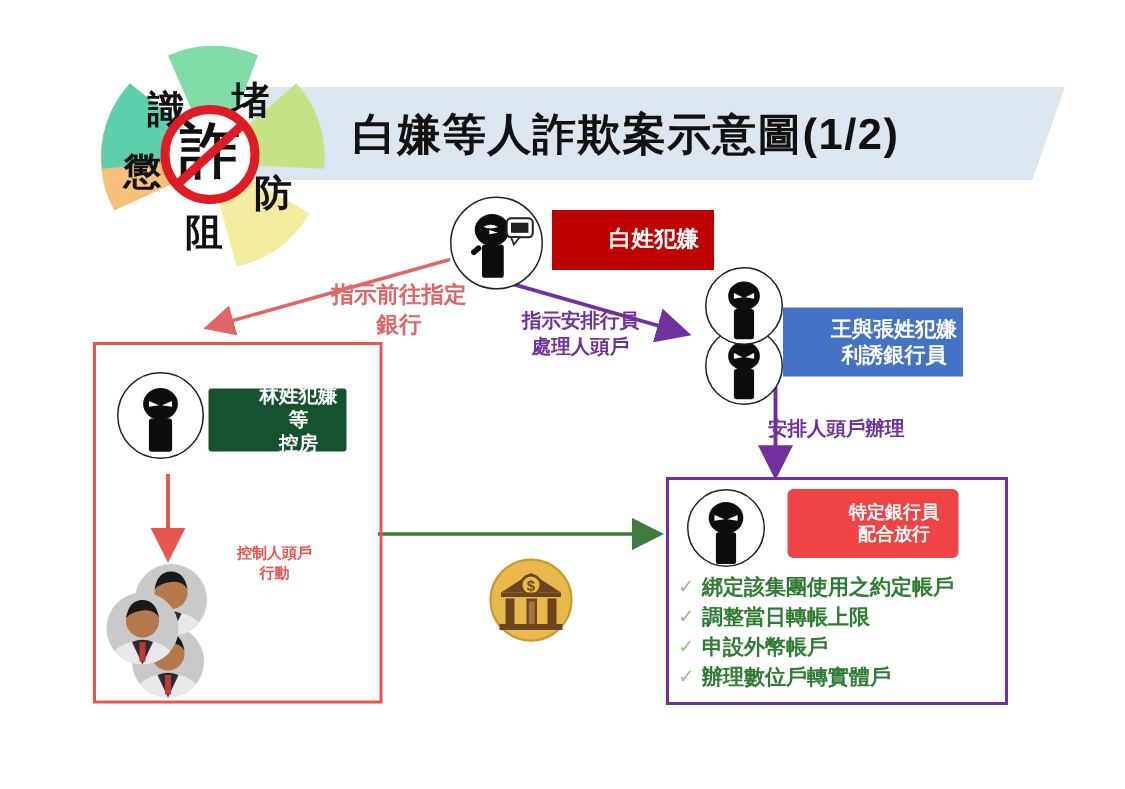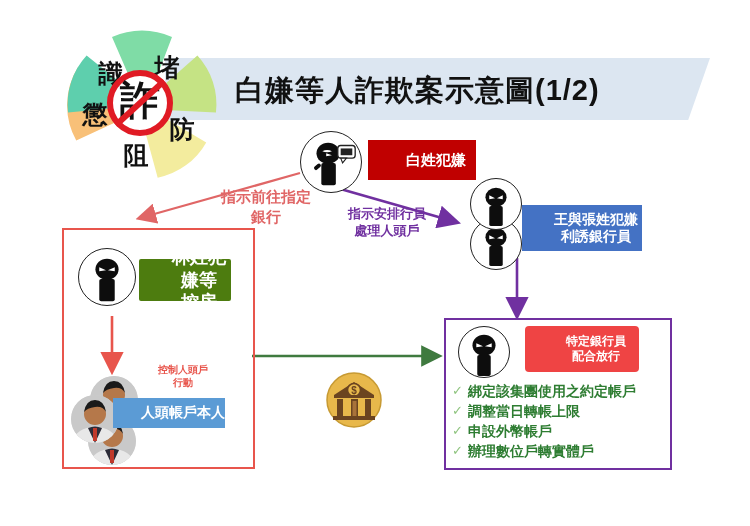--- a/index.html
+++ b/index.html
@@ -49,22 +49,22 @@
   
   #box-white{
     left:368px;top:140px;width:108px;height:40px;background:#c00000;
     font-size:15px;z-index:5;
   }
   #box-wangzhang{
     left:522px;top:205px;width:120px;height:46px;background:#4472c4;
     font-size:14px;z-index:5;
   }
   #box-lin{
-    left:139px;top:259px;width:92px;height:42px;background:#4d7c0f;
-    font-size:18px;z-index:5;border-radius:2px;
+    left:139px;top:259px;width:92px;height:42px;background:#14532d;
+    font-size:13px;z-index:5;border-radius:2px;
   }
   #box-dummy{
     left:113px;top:398px;width:112px;height:30px;background:#5b9bd5;
     font-size:14px;z-index:5;
   }
   #box-bankclerk{
     left:525px;top:326px;width:114px;height:46px;background:#ef4444;
     font-size:12px;z-index:6;border-radius:4px;
   }
 
@@ -251,23 +251,20 @@
   </div>
   <div class="avatar" id="av2">
     <svg width="48" height="48" viewBox="0 0 48 48">
       <circle cx="24" cy="24" r="24" fill="#c9c9c9"></circle>
       <path d="M0 48 q6 -16 24 -16 q18 0 24 16 z" fill="#e8e8e8"></path>
       <path d="M17 33 l7 15 l7 -15 q-7 -3 -14 0 z" fill="#2c2c38"></path>
       <rect x="22" y="33" width="4" height="13" fill="#c0392b"></rect>
       <circle cx="24" cy="19" r="11" fill="#b5784a"></circle>
       <path d="M13 17 q2 -12 11 -12 q9 0 11 12 q-3 -6 -11 -5 q-8 1 -11 5 z" fill="#1a1a1a"></path>
     </svg>
-  </div>
-  <div class="label-box" id="box-dummy">
-    <span>人頭帳戶本人</span>
   </div>
 
   <div id="bank-icon">
     <svg width="56" height="56" viewBox="0 0 56 56">
       <circle cx="28" cy="28" r="27" fill="#e8b84b"></circle>
       <circle cx="28" cy="28" r="27" fill="none" stroke="#c79a33" stroke-width="1.5"></circle>
       <path d="M28 10 L48 23 L8 23 Z" fill="#6b4420"></path>
       <circle cx="28" cy="18" r="6.5" fill="#e8b84b" stroke="#6b4420" stroke-width="1.6"></circle>
       <text x="28" y="22" font-size="10" font-weight="bold" fill="#6b4420" text-anchor="middle" font-family="'Liberation Sans',sans-serif">$</text>
       <rect x="8" y="23" width="40" height="3" fill="#6b4420"></rect>
@@ -311,16 +308,17 @@
     <div class="check-item">
       <span class="check-mark">✓</span>
       <span class="check-text">辦理數位戶轉實體戶</span>
     </div>
   </div>
 
   <div class="arrow-label" id="lbl-goto-bank">指示前往指定
 銀行</div>
   <div class="arrow-label" id="lbl-instruct">指示安排行員
 處理人頭戶</div>
+  <div class="arrow-label" id="lbl-arrange">安排人頭戶辦理</div>
   <div class="arrow-label" id="lbl-control">控制人頭戶
 行動</div>
 
 </div>
 
 </body></html>

